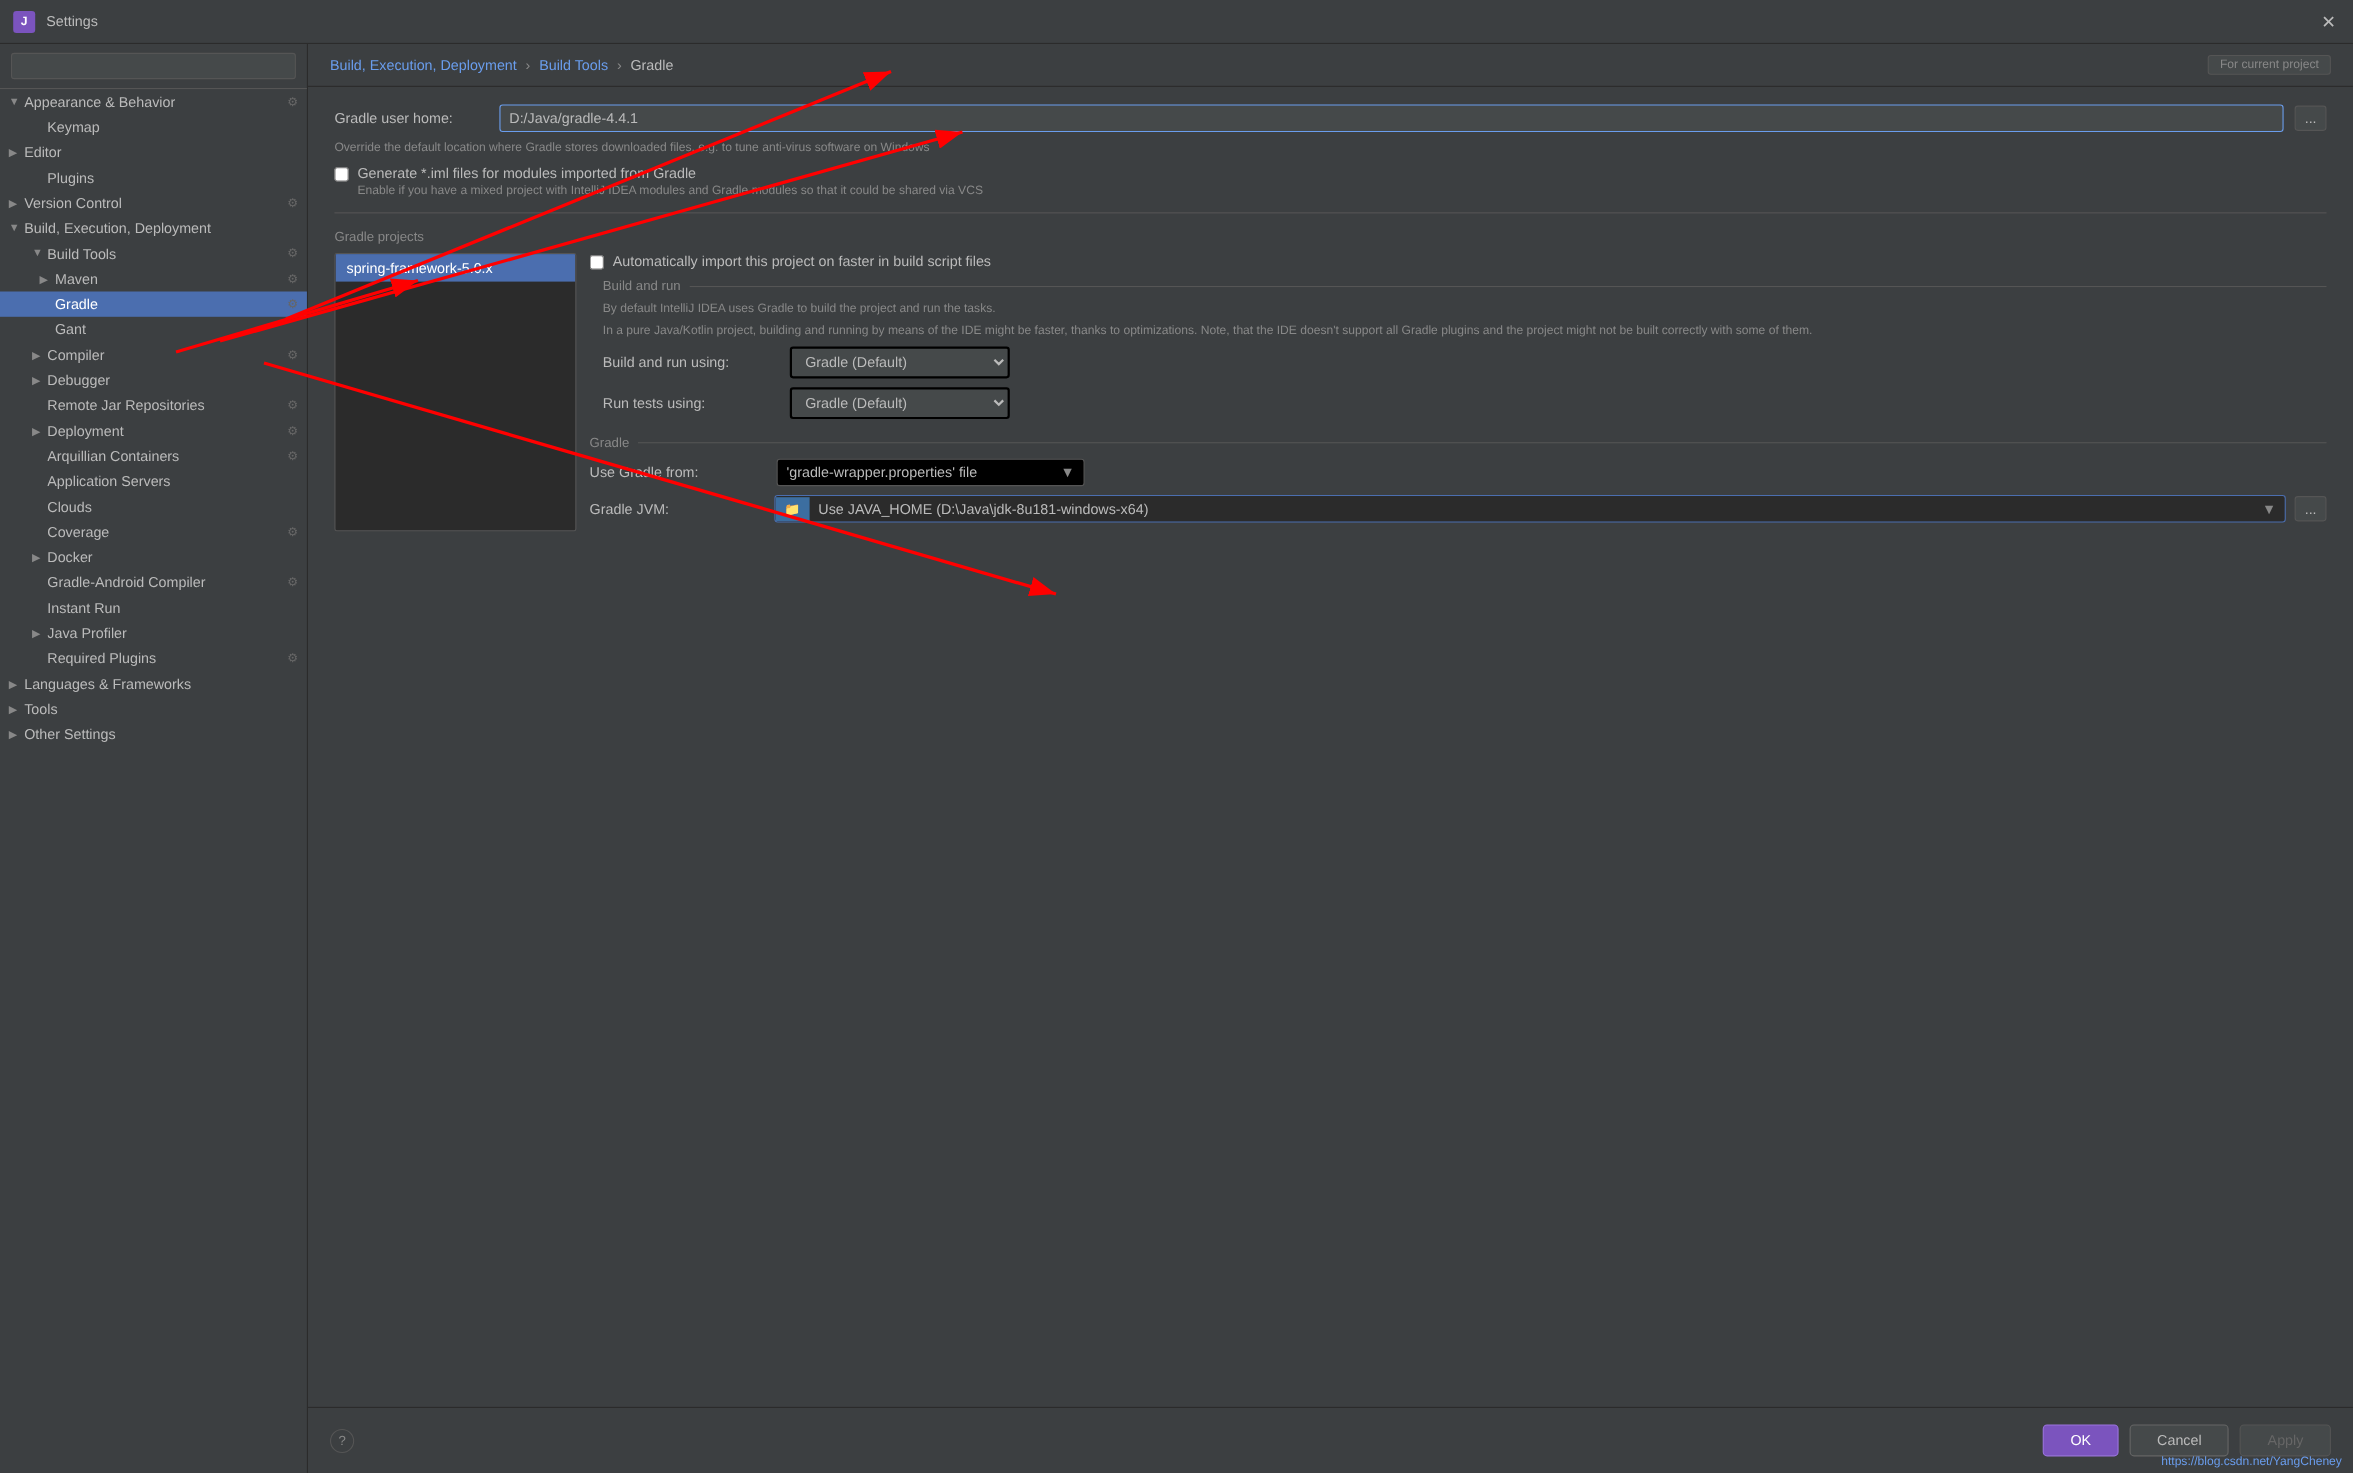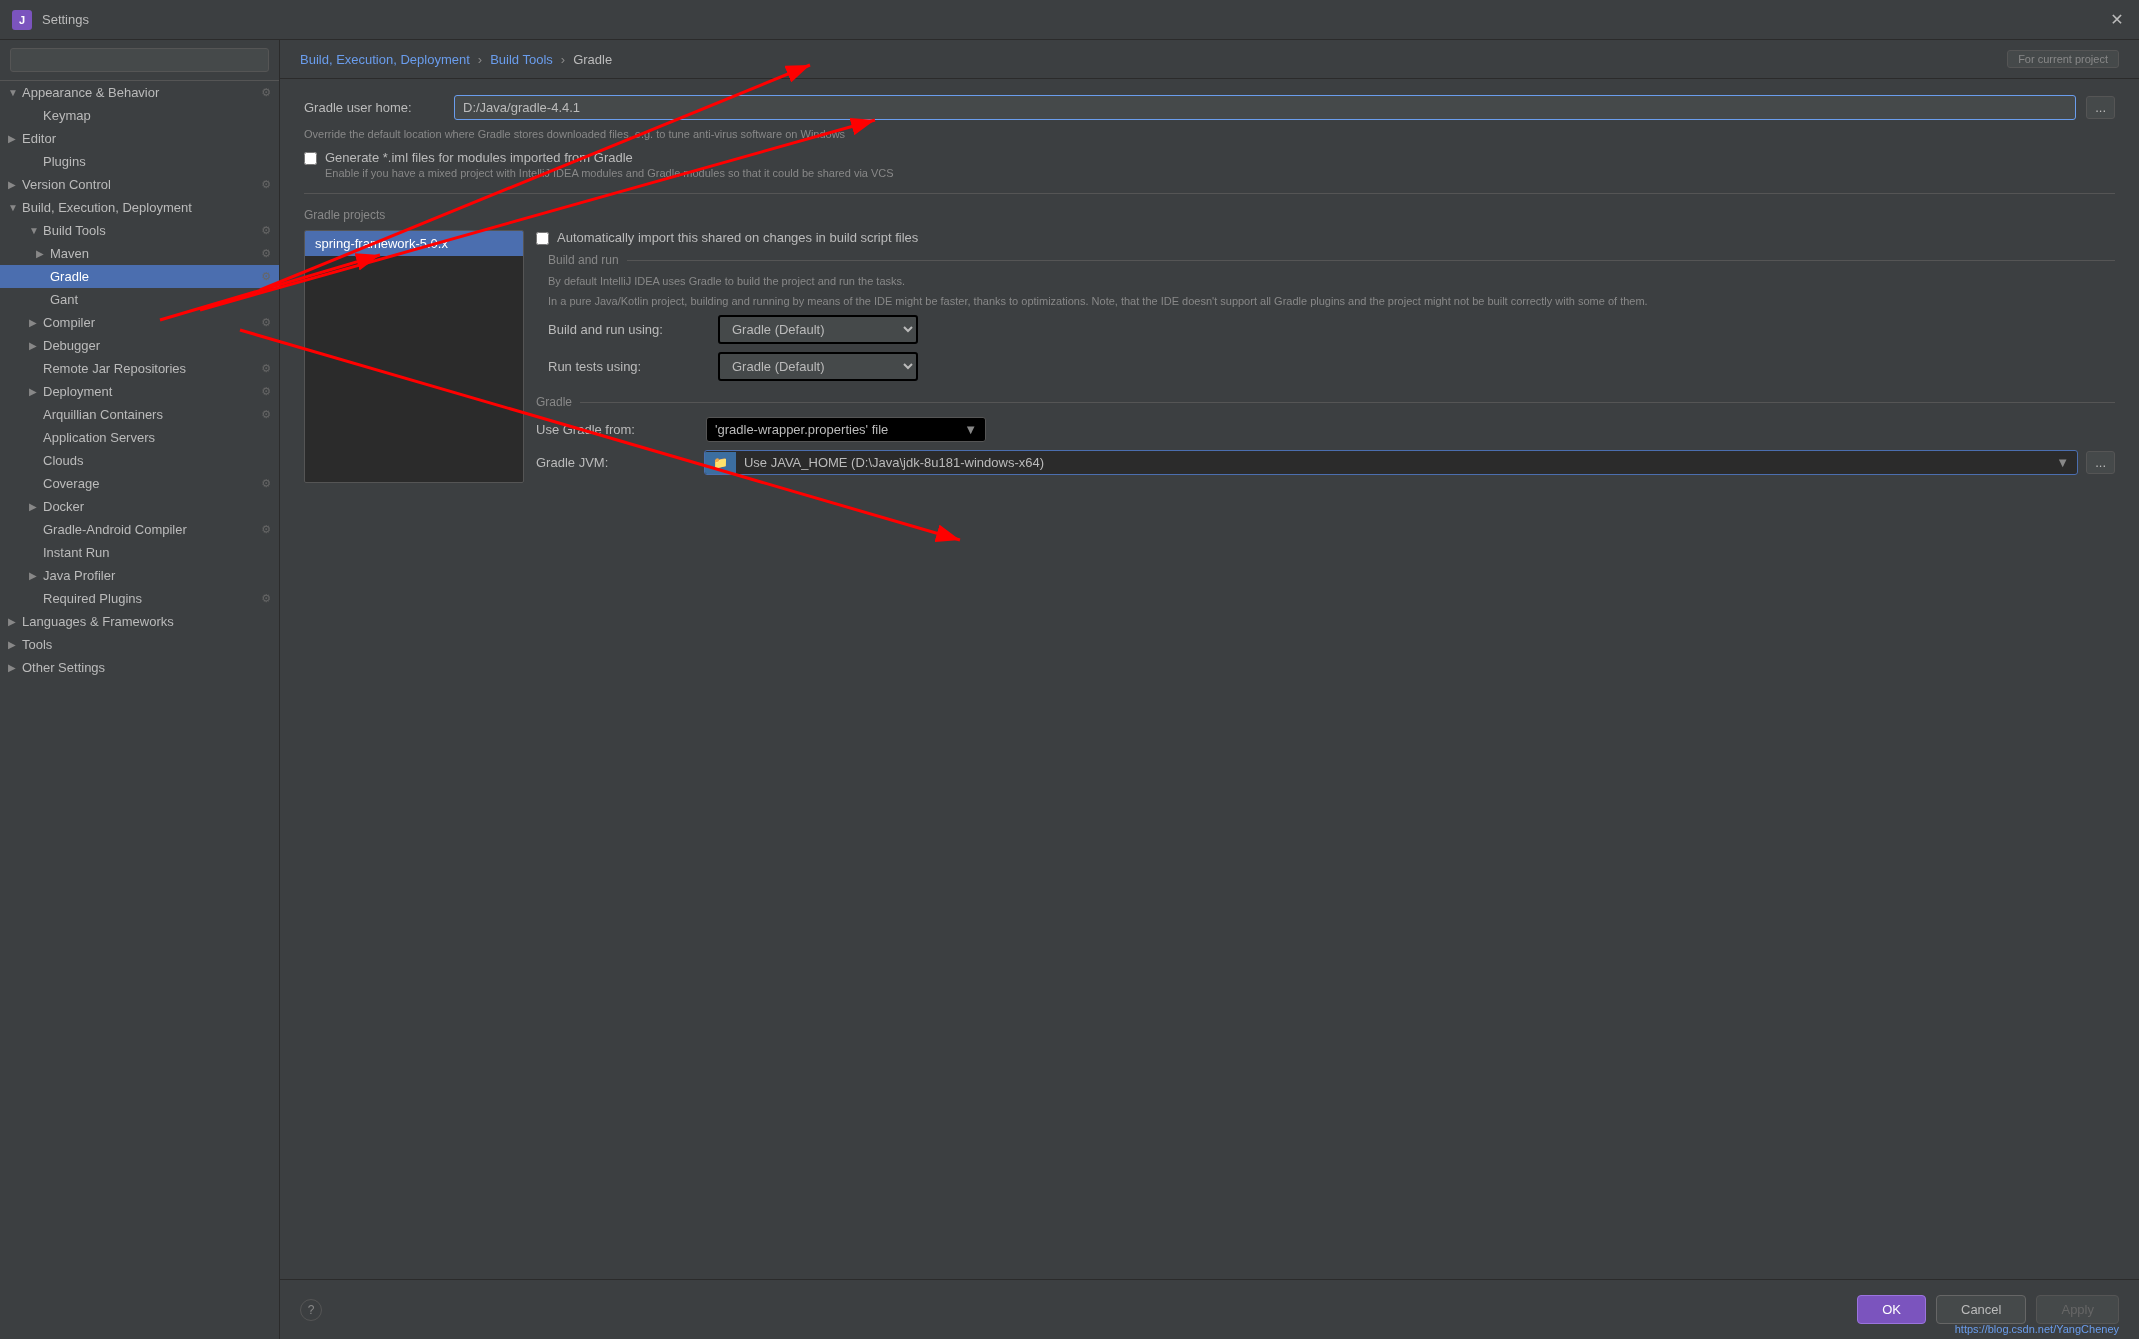--- a/index.html
+++ b/index.html
@@ -369,21 +369,21 @@
       top: 0;
       left: 0;
       width: 100%;
       height: 100%;
       pointer-events: none;
       z-index: 100;
     }
     .bottom-url {
       position: absolute;
       bottom: 4px;
-      right: 20px;
+      right: 10px;
       font-size: 11px;
       color: #6a9ded;
     }
     .settings-icon-small {
       color: #666;
       font-size: 11px;
     }
     .gradle-jvm-row {
       display: flex;
       align-items: center;
@@ -628,21 +628,21 @@
 
         <div class="projects-area">
 
           <div class="projects-list">
             <div class="project-item selected">spring-framework-5.0.x</div>
           </div>
 
           <div class="project-options">
             <div class="checkbox-row">
               <input type="checkbox" style="">
-              <span class="checkbox-label">Automatically import this shared on changes in build script files</span>
+              <span class="checkbox-label">Automatically import this project on faster in build script files</span>
             </div>
 
             <div class="build-run-section">
               <div class="build-run-title">Build and run</div>
               <div class="build-desc">By default IntelliJ IDEA uses Gradle to build the project and run the tasks.</div>
               <div class="build-desc">In a pure Java/Kotlin project, building and running by means of the IDE might be faster, thanks to optimizations. Note, that the IDE doesn't support all Gradle plugins and the project might not be built correctly with some of them.</div>
 
               <div class="dropdown-row">
                 <span class="dropdown-label">Build and run using:</span>
                 <select class="dropdown-select">

